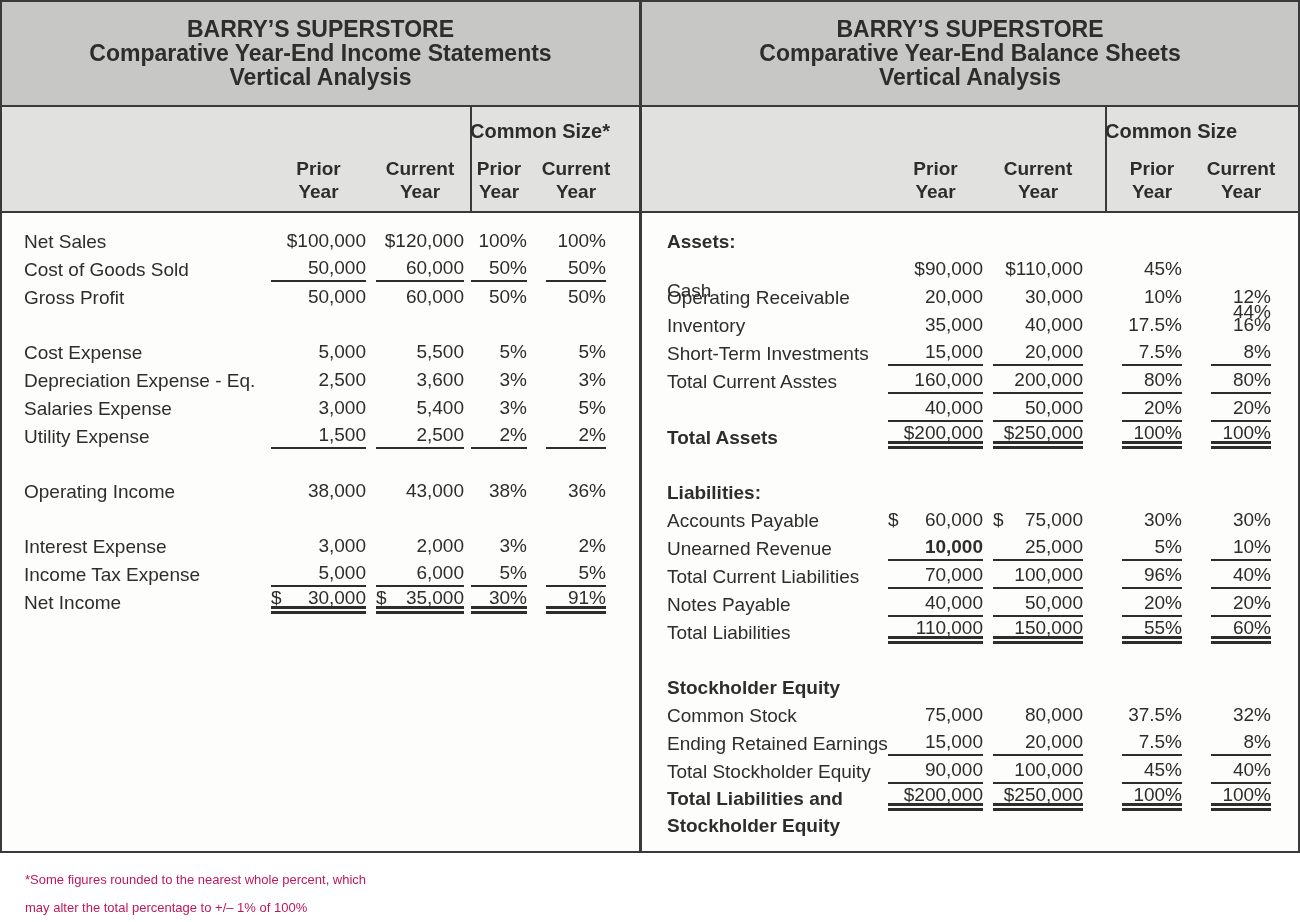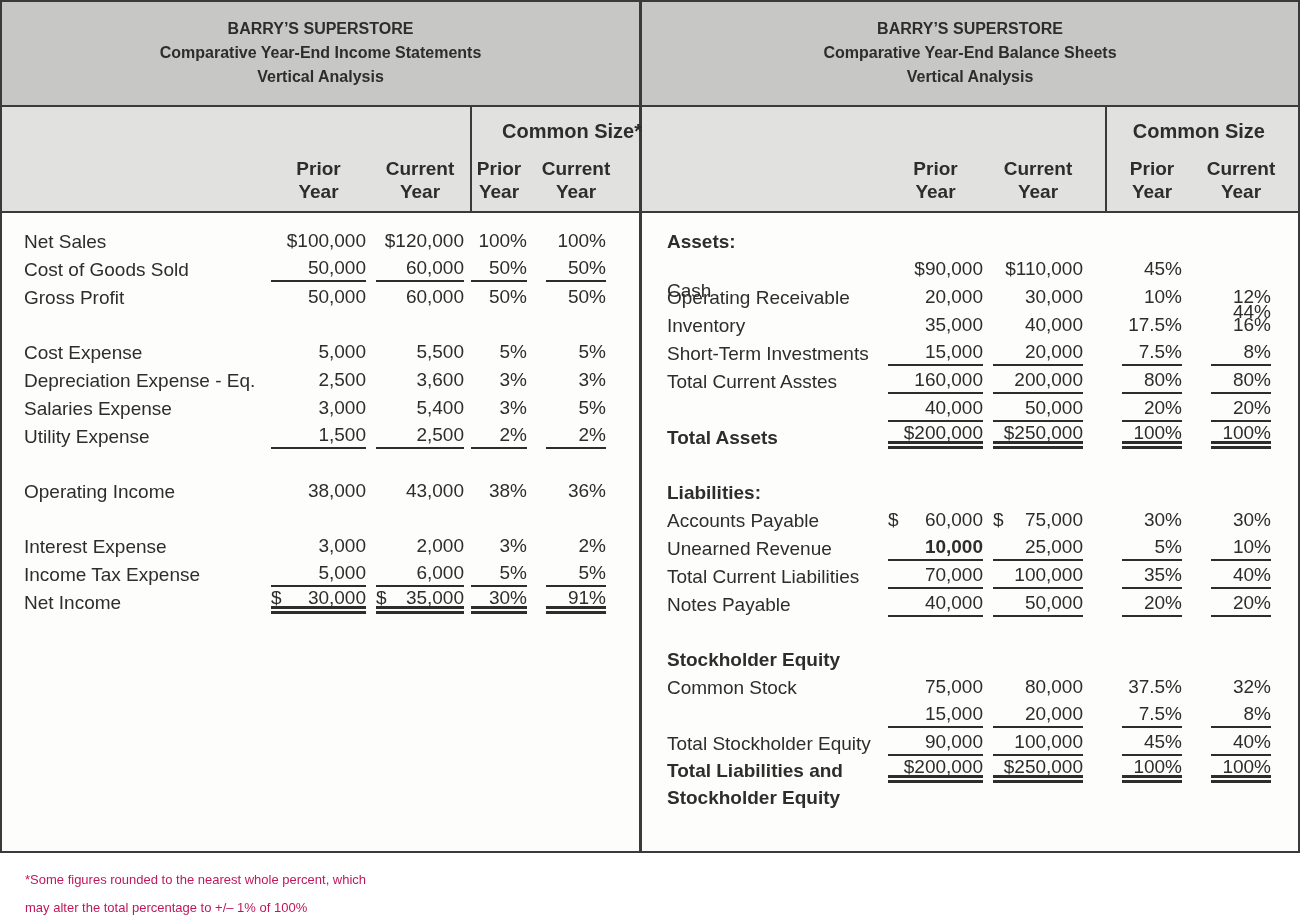--- a/index.html
+++ b/index.html
@@ -31,21 +31,21 @@
   
   .title-band {
     height: 105px;
     background: #c7c7c6;
     border-bottom: 2px solid #3a3a3a;
     text-align: center;
     padding-top: 15px;
   }
   .title-line {
     font-weight: bold;
-    font-size: 16px;
+    font-size: 23px;
     line-height: 24px;
     white-space: pre;
   }
 
   
   .colhead-band {
     position: relative;
     height: 106px;
     background: #e1e1e0;
     border-bottom: 2px solid #3a3a3a;
@@ -54,21 +54,21 @@
     position: absolute;
     top: 0; bottom: 0;
     width: 2px;
     background: #3a3a3a;
   }
   .panel-left .cs-divider { left: 468px; }
   .panel-right .cs-divider { left: 463px; }
   .cs-label {
     position: absolute;
     top: 13px;
-    text-align: right;
+    text-align: left;
     font-weight: bold;
     font-size: 20px;
   }
   .panel-left .cs-label { left: 468px; width: 172px; }
   .panel-right .cs-label { left: 463px; width: 160px; }
   .colheads {
     position: absolute;
     left: 0; right: 0;
     bottom: 8px;
   }
@@ -356,42 +356,50 @@
             <div class="label">Unearned Revenue</div>
             <div class="cell" style="grid-column: 2; font-weight: bold;">10,000</div>
             <div class="cell" style="grid-column: 4;">25,000</div>
             <div class="cell" style="grid-column: 6;">5%</div>
             <div class="cell" style="grid-column: 8;">10%</div>
           </div>
           <div class="row row-grid ul">
             <div class="label">Total Current Liabilities</div>
             <div class="cell" style="grid-column: 2;">70,000</div>
             <div class="cell" style="grid-column: 4;">100,000</div>
-            <div class="cell" style="grid-column: 6;">35%</div>
+            <div class="cell" style="grid-column: 6;">96%</div>
             <div class="cell" style="grid-column: 8;">40%</div>
           </div>
           <div class="row row-grid ul">
             <div class="label">Notes Payable</div>
             <div class="cell" style="grid-column: 2;">40,000</div>
             <div class="cell" style="grid-column: 4;">50,000</div>
             <div class="cell" style="grid-column: 6;">20%</div>
             <div class="cell" style="grid-column: 8;">20%</div>
           </div>
+          <div class="row row-grid dul">
+            <div class="label">Total Liabilities</div>
+            <div class="cell" style="grid-column: 2;">110,000</div>
+            <div class="cell" style="grid-column: 4;">150,000</div>
+            <div class="cell" style="grid-column: 6;">55%</div>
+            <div class="cell" style="grid-column: 8;">60%</div>
+          </div>
           <div class="spacer"></div>
           <div class="row row-grid">
             <div class="label bold">Stockholder Equity</div>
           </div>
           <div class="row row-grid">
             <div class="label">Common Stock</div>
             <div class="cell" style="grid-column: 2;">75,000</div>
             <div class="cell" style="grid-column: 4;">80,000</div>
             <div class="cell" style="grid-column: 6;">37.5%</div>
             <div class="cell" style="grid-column: 8;">32%</div>
           </div>
           <div class="row row-grid ul">
+            <div class="label">Ending Retained Earnings</div>
             <div class="cell" style="grid-column: 2;">15,000</div>
             <div class="cell" style="grid-column: 4;">20,000</div>
             <div class="cell" style="grid-column: 6;">7.5%</div>
             <div class="cell" style="grid-column: 8;">8%</div>
           </div>
           <div class="row row-grid ul">
             <div class="label">Total Stockholder Equity</div>
             <div class="cell" style="grid-column: 2;">90,000</div>
             <div class="cell" style="grid-column: 4;">100,000</div>
             <div class="cell" style="grid-column: 6;">45%</div>

